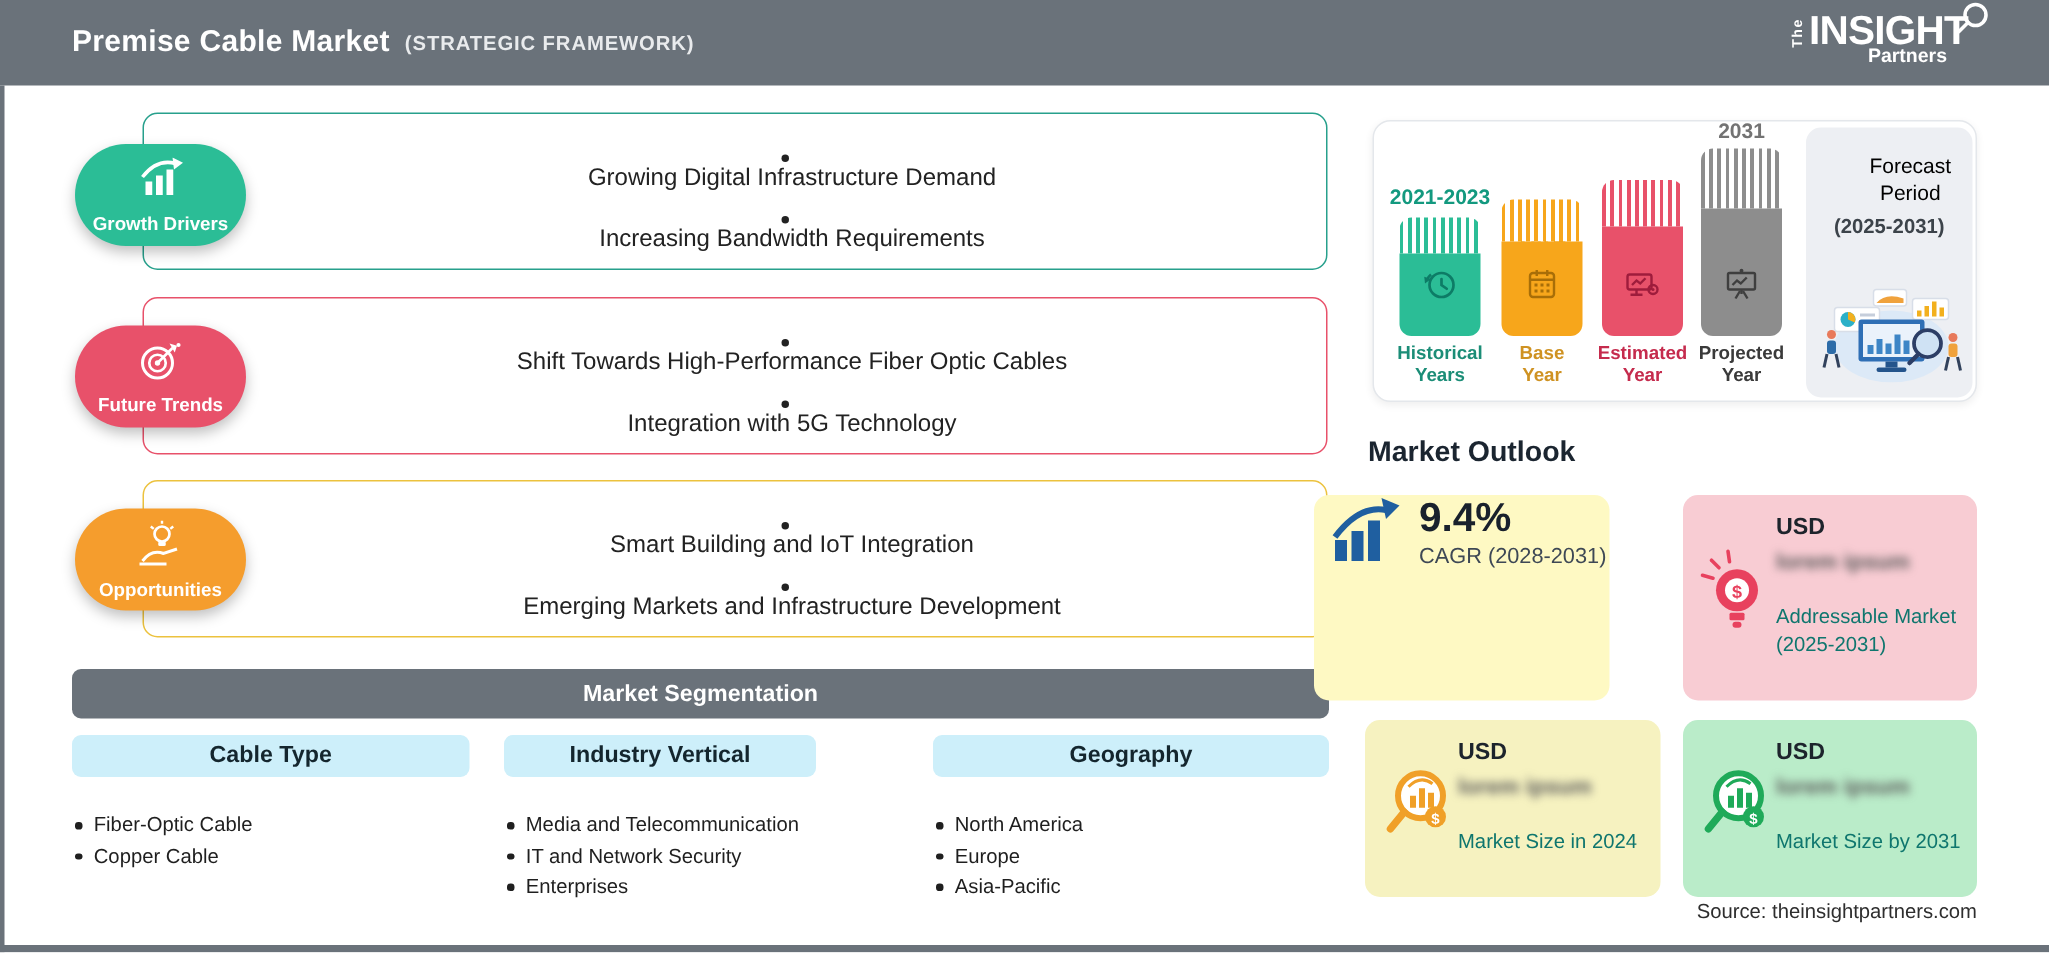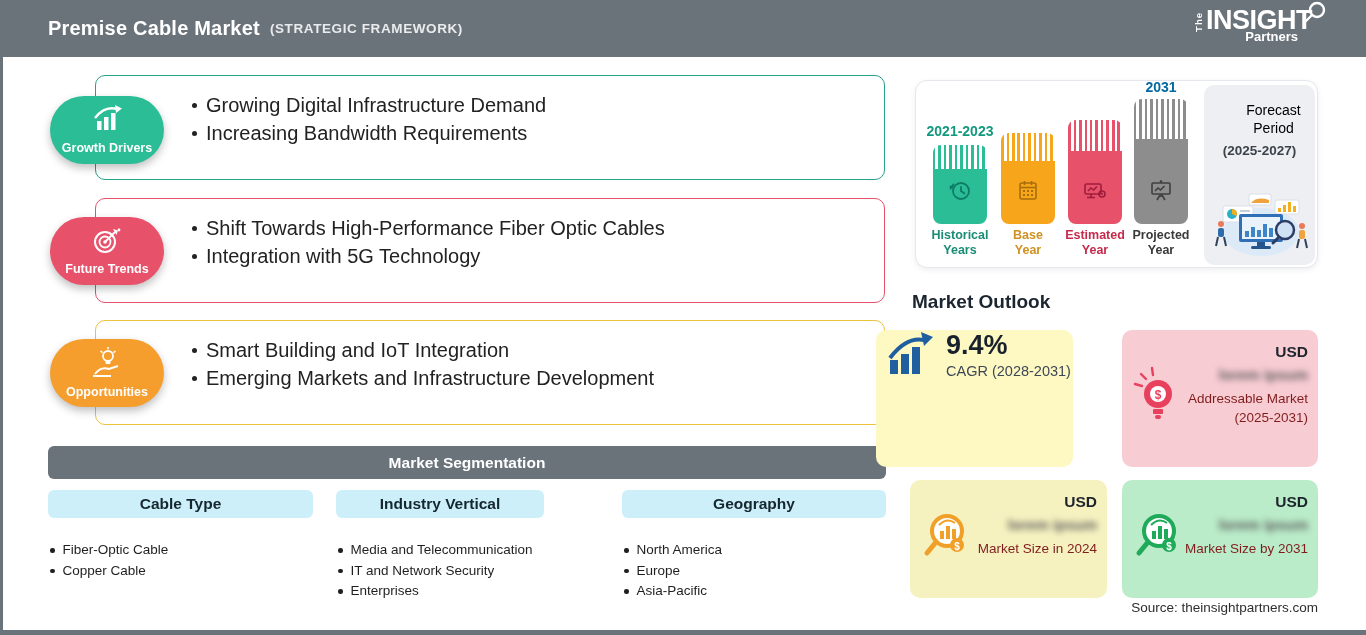--- a/index.html
+++ b/index.html
@@ -18,21 +18,21 @@
   .logo-glass { position:absolute; right:-16px; top:-6px; }
 
   .left-strip { position:absolute; left:0; top:57px; width:3px; height:578px; background:#6a727a; }
   .bottom-strip { position:absolute; left:0; top:630px; width:1366px; height:5px; background:#6a727a; }
 
   
   .fw-box { position:absolute; left:95px; width:790px; height:105px; border-radius:10px; background:#fff; display:flex; flex-direction:column; justify-content:flex-start; padding:19px 20px 0 96px; gap:7px; }
   .fw-box.b1 { top:75px; border:1.6px solid #27a08c; }
   .fw-box.b2 { top:198px; border:1.6px solid #e8516a; }
   .fw-box.b3 { top:320px; border:1.6px solid #ecc23e; }
-  .bullet { display:flex; align-items:flex-start; font-size:20px; color:#222; line-height:21px; }
+  .bullet { display:flex; align-items:center; font-size:16px; color:#222; line-height:21px;flex-direction:column; }
   .bullet .dot { width:5px; height:5px; border-radius:50%; background:#222; margin:8px 9px 0 0; flex:none; }
 
   .fw-badge { position:absolute; left:50px; width:114px; height:68px; border-radius:34px; color:#fff; display:flex; flex-direction:column; align-items:center; justify-content:center; z-index:3; box-shadow:0 4px 9px rgba(0,0,0,.25); }
   .fw-badge.g1 { top:96px;  background:#2bbd96; }
   .fw-badge.g2 { top:217px; background:#e8516a; }
   .fw-badge.g3 { top:339px; background:#f59d2d; }
   .fw-badge-label { font-size:12.5px; font-weight:bold; margin-top:2px; }
 
   
   .seg-bar { position:absolute; left:48px; top:446px; width:838px; height:33px; background:#6a727a; border-radius:6px; display:flex; align-items:center; justify-content:center; color:#fff; font-weight:bold; font-size:15.5px; }
@@ -64,24 +64,24 @@
   
   .ol-title { position:absolute; left:912px; top:291px; font-size:19px; font-weight:bold; color:#1b2530; }
   .ol-card { position:absolute; border-radius:10px; }
   .ol-card.k1 { left:876px;  top:330px; width:197px; height:137px; background:#fef9c3; display:flex; padding-left:12px; gap:10px; }
   .ol-card.k2 { left:1122px; top:330px; width:196px; height:137px; background:#f8ccd3; }
   .ol-card.k3 { left:910px;  top:480px; width:197px; height:118px; background:#f6f2c0; }
   .ol-card.k4 { left:1122px; top:480px; width:196px; height:118px; background:#baecc9; }
   .ol-value { font-size:27px; font-weight:bold; color:#19212c; line-height:30px; }
   .ol-vlabel { font-size:14.5px; color:#3e4855; margin-top:3px; }
   .ol-ic { position:absolute; left:9px; top:50%; transform:translateY(-50%); }
-  .ol-text { position:absolute; left:62px; top:13px; right:10px;text-align:right; }
+  .ol-text { position:absolute; left:62px; top:13px; right:10px; }
   .ol-usd { font-size:15.5px; font-weight:bold; color:#1d242c; }
   .ol-blur { font-size:15px; font-weight:bold; color:#5c5c5c; filter:blur(3px); margin-top:5px; white-space:nowrap; }
-  .ol-label { font-size:13.5px; color:#7f1d1d; line-height:19px; margin-top:6px; }
+  .ol-label { font-size:13.5px; color:#0f766e; line-height:19px; margin-top:18px; }
 
   .source { position:absolute; right:48px; top:600px; font-size:13.5px; color:#2e2e2e; }
 </style>
 </head>
 <body>
 
 <div class="stage">
 
   <div class="hdr">
     <span class="hdr-title">Premise Cable Market</span>
@@ -281,42 +281,42 @@
               <circle cx="21" cy="16" r="3" fill="none" stroke="#9e1c3c" stroke-width="1.6"></circle>
               <circle cx="21" cy="16" r="1" fill="#9e1c3c"></circle>
               <line x1="10" y1="16" x2="10" y2="19" stroke="#9e1c3c" stroke-width="1.6"></line>
               <line x1="6" y1="19.5" x2="14" y2="19.5" stroke="#9e1c3c" stroke-width="1.6"></line>
             </svg>
         </span>
       </div>
     </div>
     <span class="tl-name" style="left:179px; color:#c52b4d;"><span>Estimated</span><br><span>Year</span></span>
 
-    <span class="tl-year" style="left:245px; top:-2px; color:#0369a1;">2031</span>
+    <span class="tl-year" style="left:245px; top:-2px; color:#737373;">2031</span>
     <div class="tl-bar" style="left:218px; top:18px; height:125px;">
       <div class="tl-stripes" style="height:40px; background:repeating-linear-gradient(90deg,#8d8d8d 0 2.5px,#fff 2.5px 5.5px);"></div>
       <div class="tl-solid" style="background:#8d8d8d;">
         <span class="bar-ic">
           <svg width="28" height="26" viewBox="0 0 28 26">
               <rect x="5" y="5" width="18" height="11" rx="1" fill="none" stroke="#3f3f3f" stroke-width="1.6"></rect>
               <path d="M8 13 l3 -3 2.5 2 4 -4" fill="none" stroke="#3f3f3f" stroke-width="1.6"></path>
               <line x1="14" y1="16" x2="14" y2="19" stroke="#3f3f3f" stroke-width="1.6"></line>
               <line x1="10" y1="22" x2="13" y2="17" stroke="#3f3f3f" stroke-width="1.6"></line>
               <line x1="18" y1="22" x2="15" y2="17" stroke="#3f3f3f" stroke-width="1.6"></line>
               <circle cx="14" cy="3.5" r="1.3" fill="#3f3f3f"></circle>
             </svg>
         </span>
       </div>
     </div>
     <span class="tl-name" style="left:245px; color:#3a3a3a;"><span>Projected</span><br><span>Year</span></span>
 
     <div class="tl-forecast">
       <div class="tl-forecast-line">Forecast</div>
       <div class="tl-forecast-line">Period</div>
-      <div class="tl-forecast-range">(2025-2027)</div>
+      <div class="tl-forecast-range">(2025-2031)</div>
       <span class="tl-illus">
         <svg width="102" height="66" viewBox="0 0 102 66">
           <ellipse cx="52" cy="42" rx="38" ry="24" fill="#dce9f7"></ellipse>
           <rect x="40" y="4" width="22" height="11" rx="2" fill="#fff" stroke="#d8dee8"></rect>
             <path d="M42 13 q6 -7 18 -3 v3 h-18 z" fill="#f0a23c"></path>
           <rect x="66" y="10" width="24" height="14" rx="2" fill="#fff" stroke="#d8dee8"></rect>
             <g fill="#f2b01e">
               <rect x="69" y="18" width="3" height="4"></rect>
               <rect x="74" y="15" width="3" height="7"></rect>
               <rect x="79" y="12" width="3" height="10"></rect>

